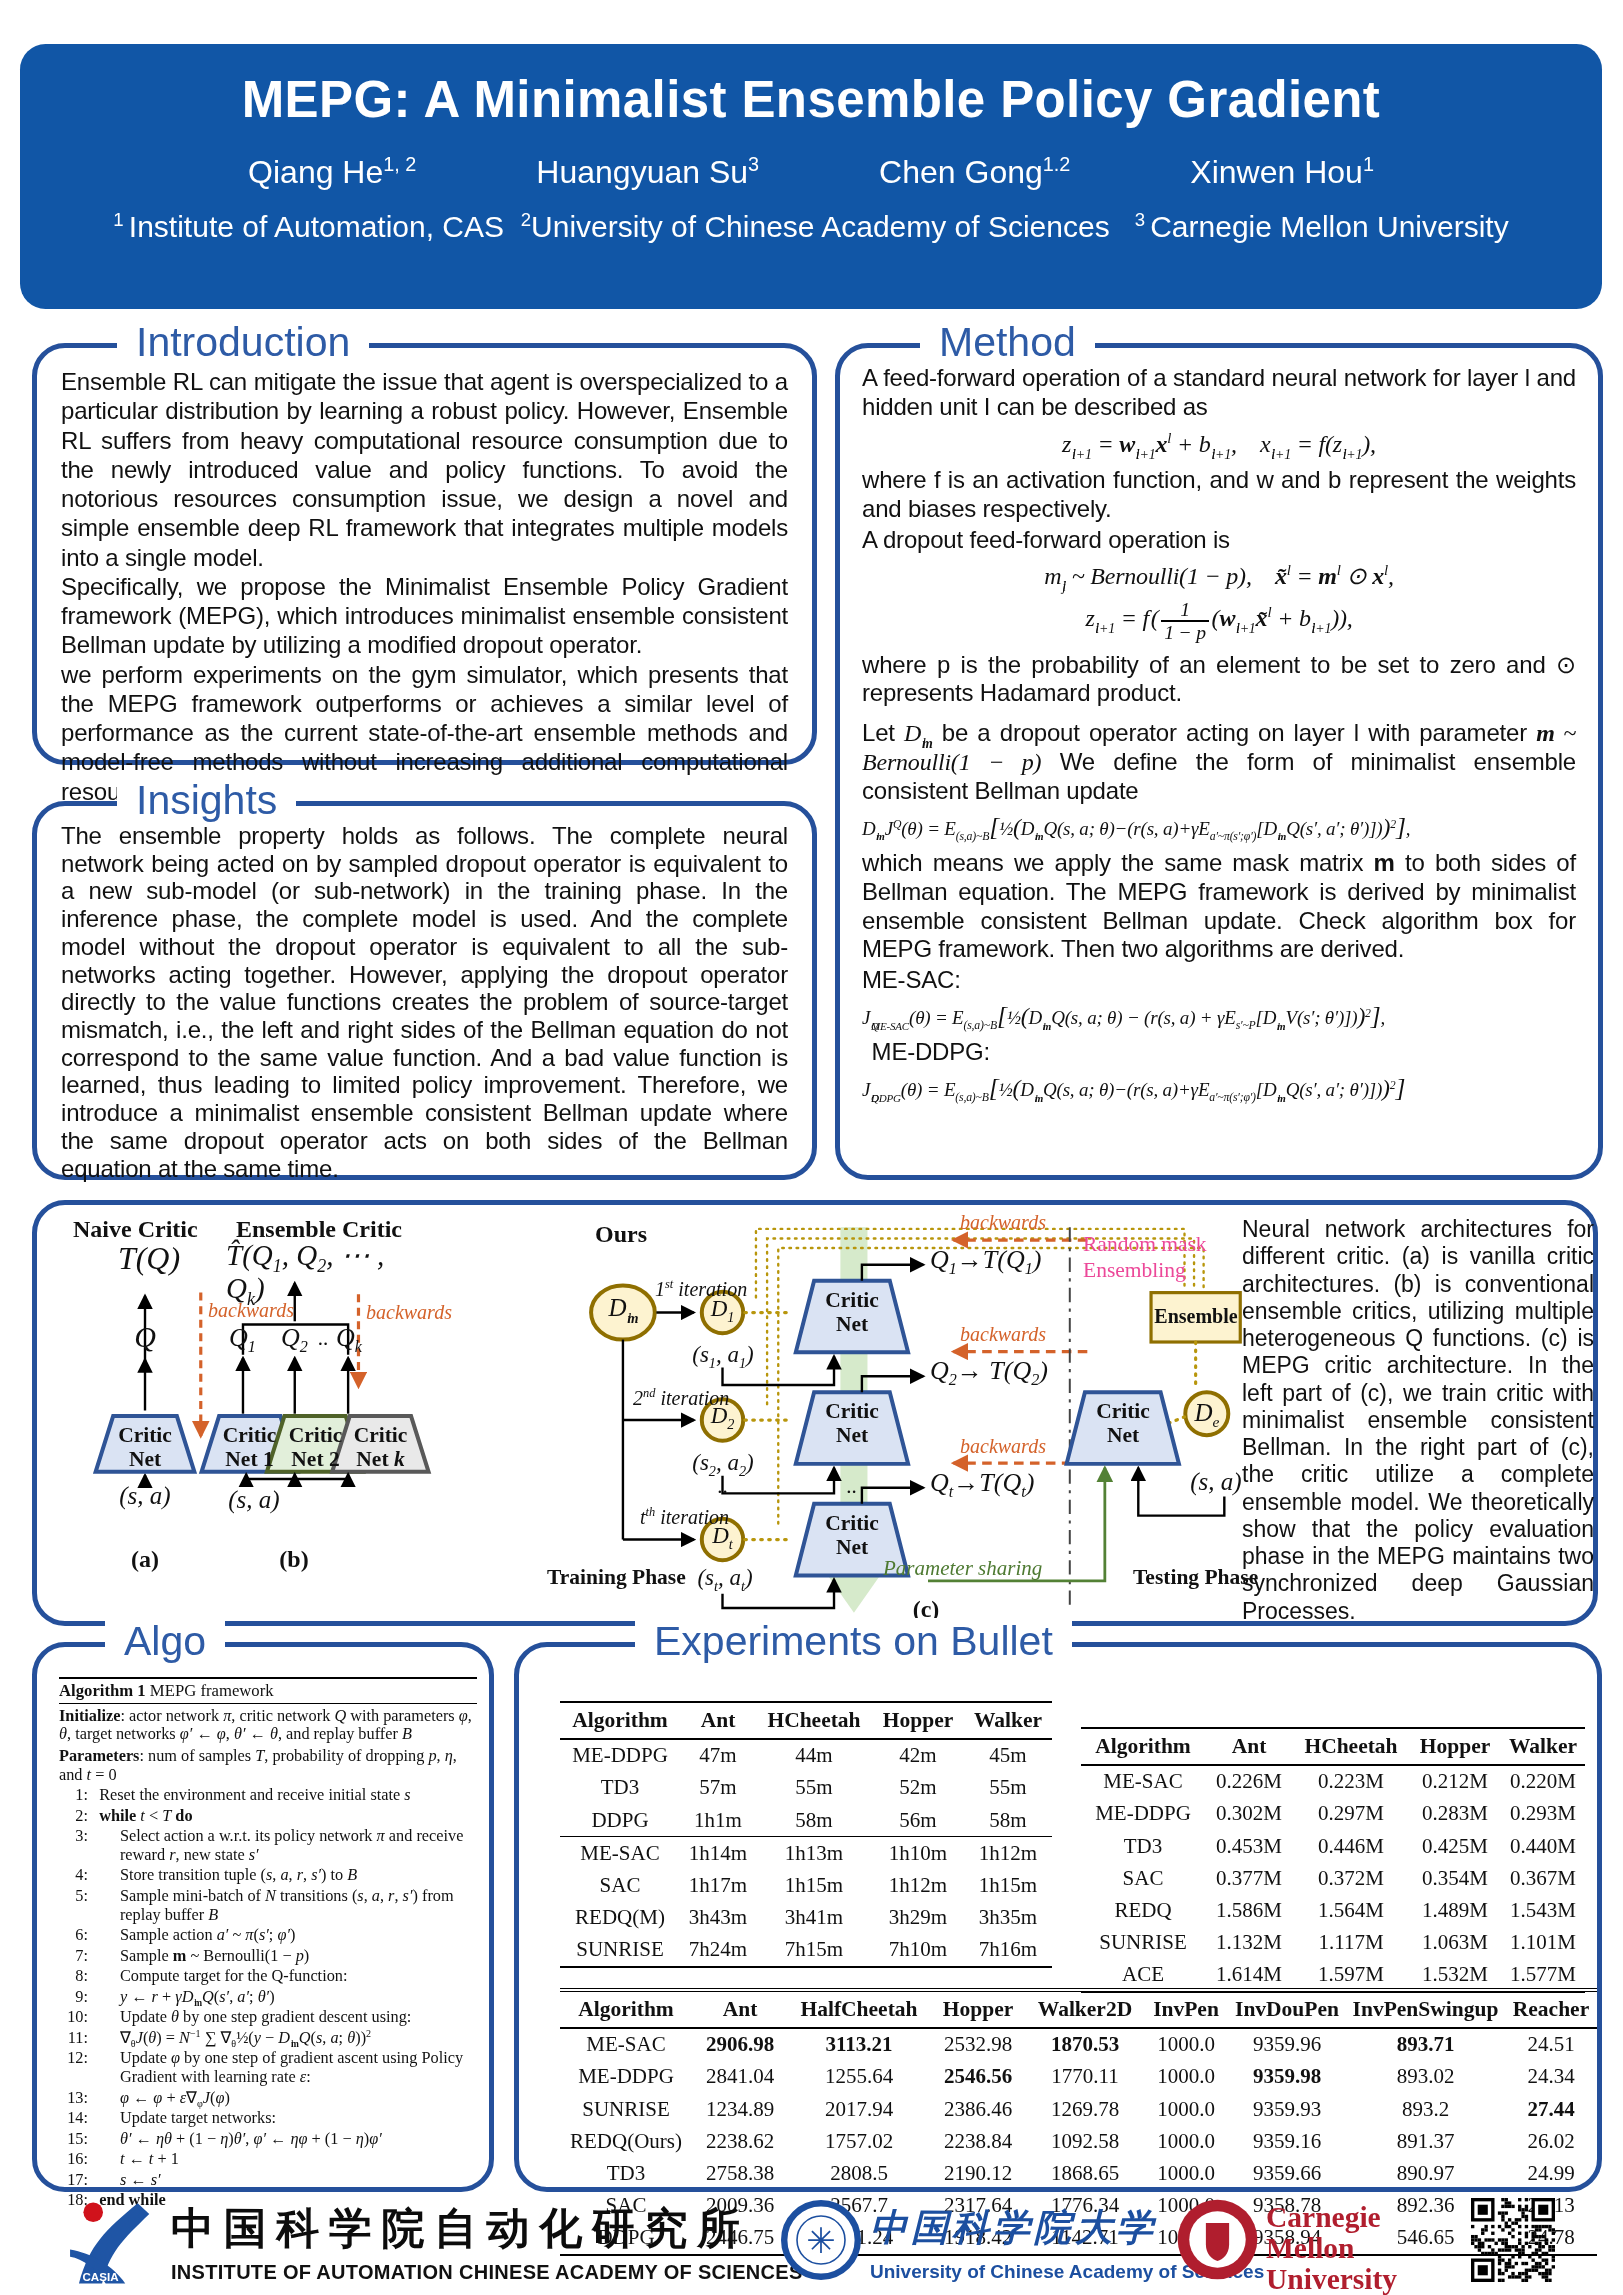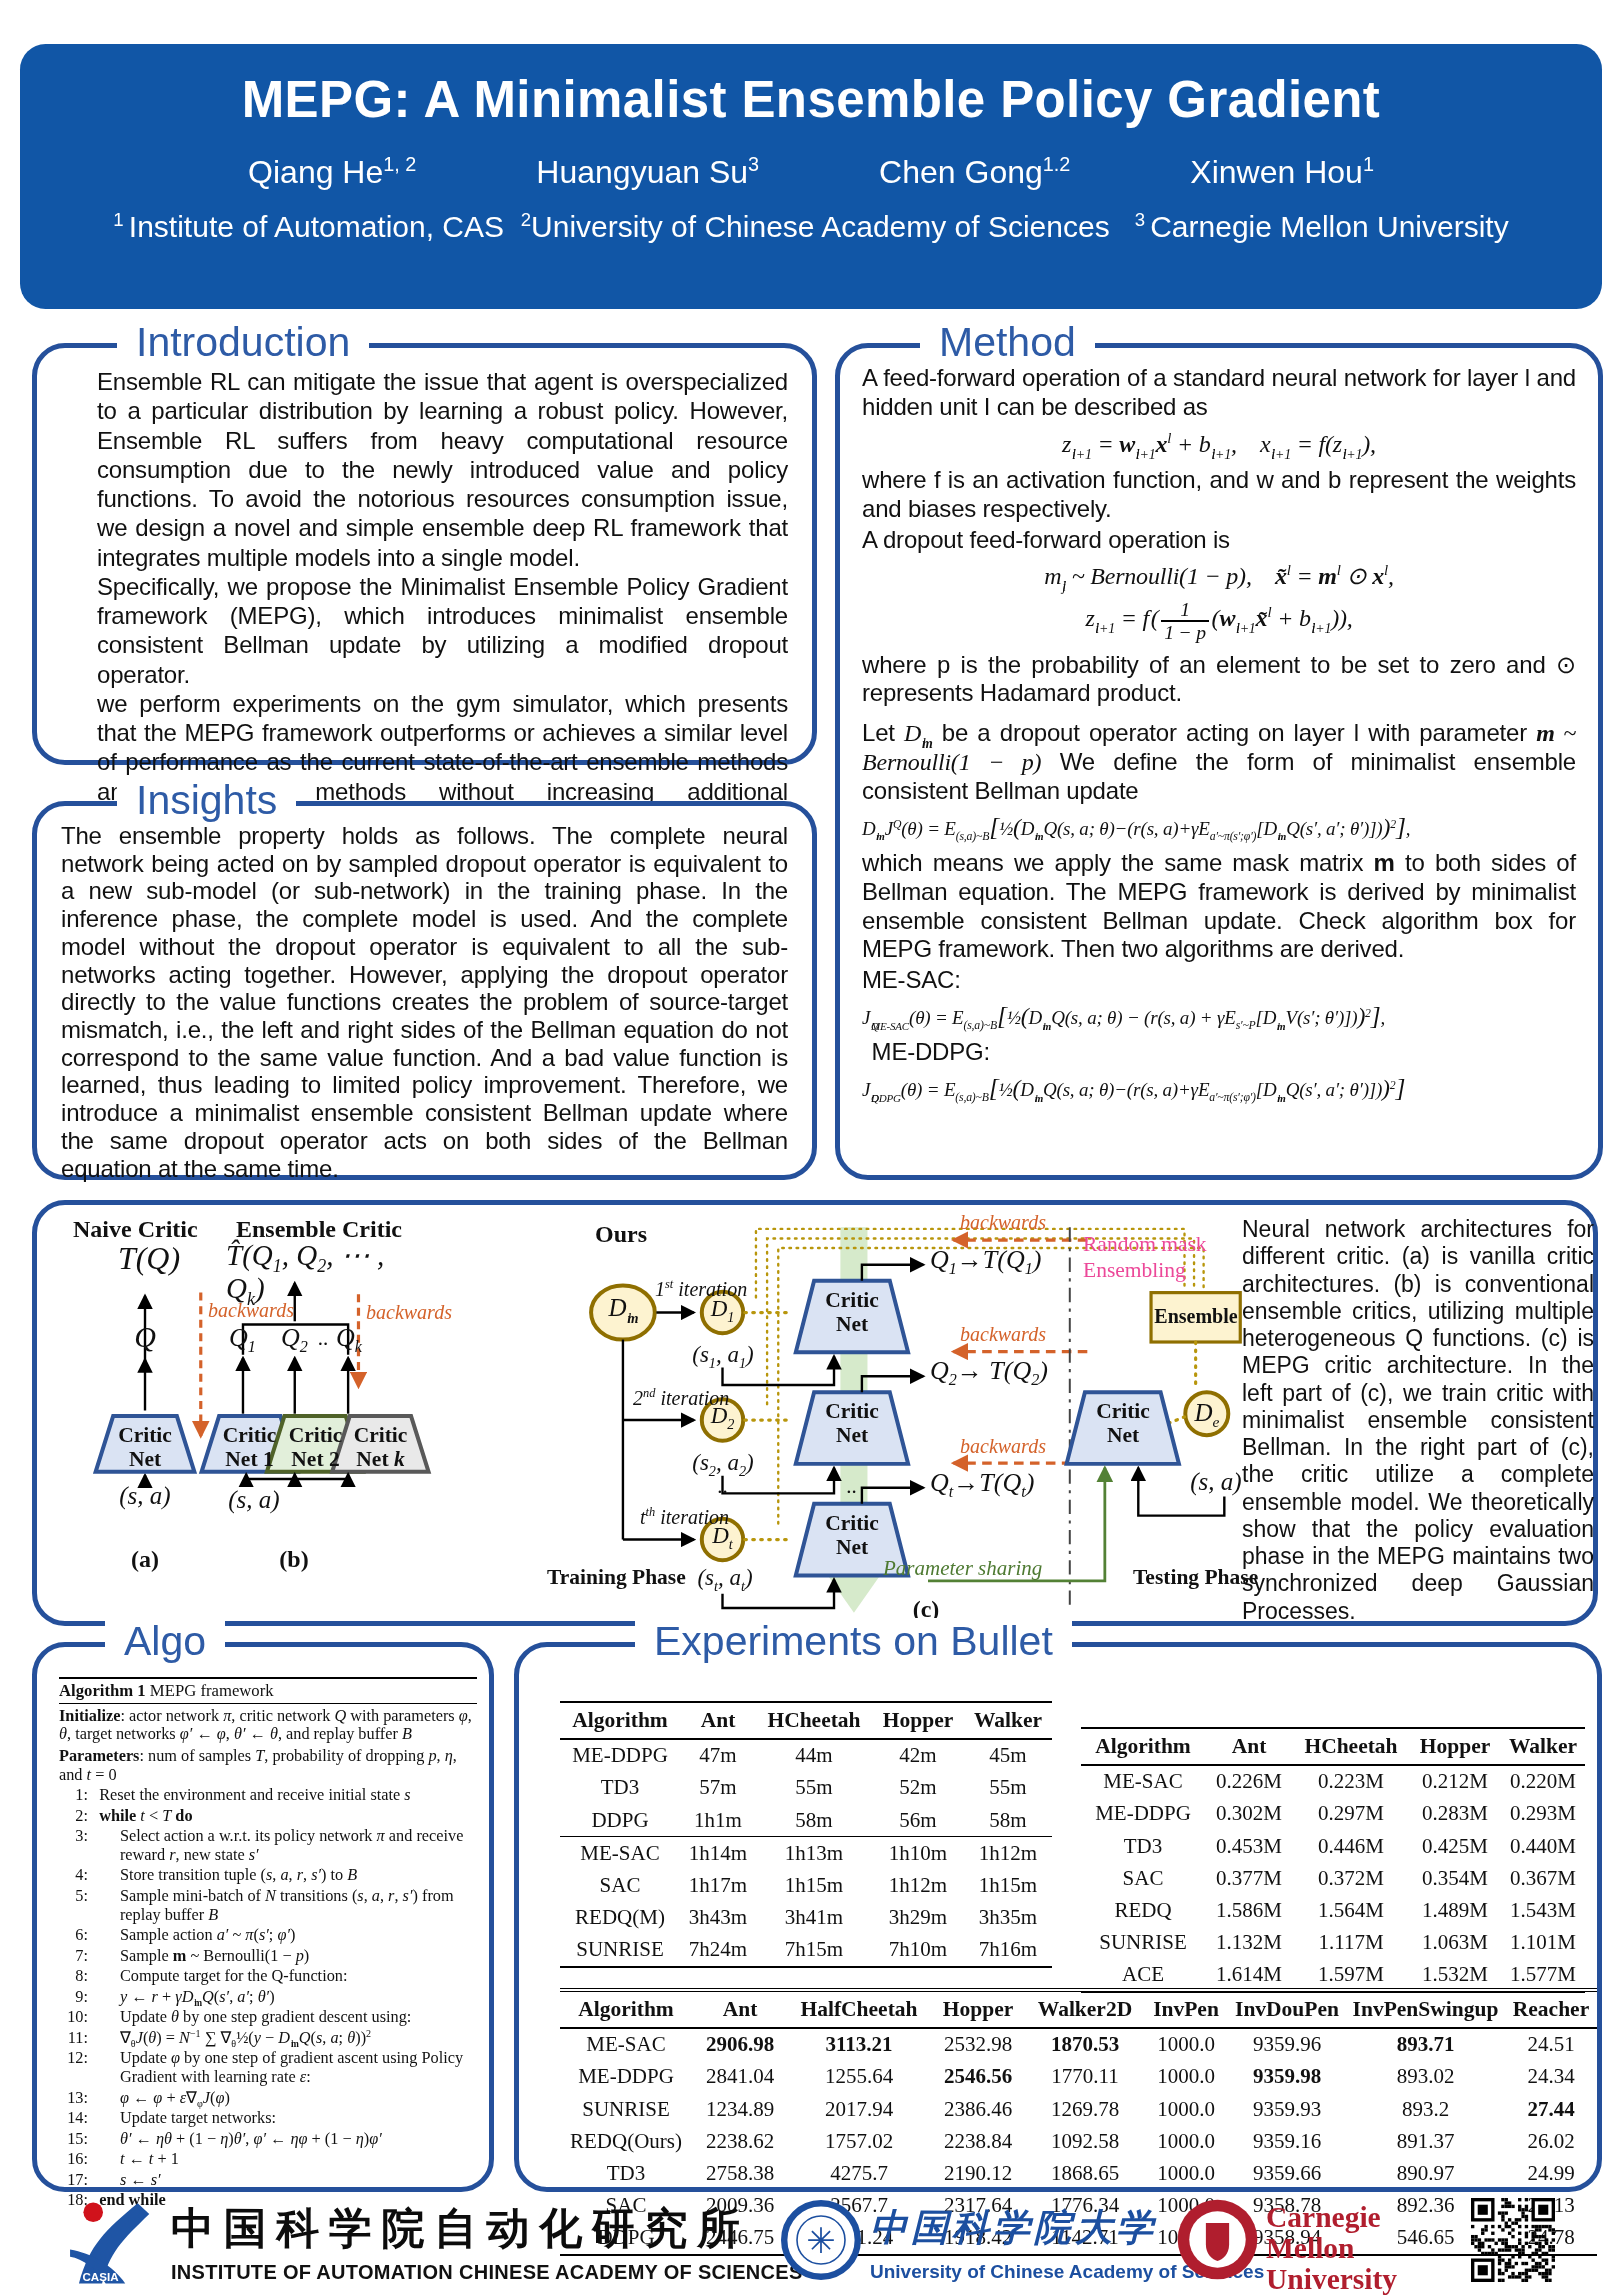--- a/index.html
+++ b/index.html
@@ -12,21 +12,21 @@
   sub{font-size:62%;vertical-align:sub;line-height:0;}
   .ss{display:inline-flex;flex-direction:column;align-items:flex-start;vertical-align:-0.5em;line-height:0.85;font-size:58%;margin-left:0.8px;}
   .ss sup,.ss sub{font-size:100%;vertical-align:baseline;}
   .frac{display:inline-flex;flex-direction:column;text-align:center;vertical-align:middle;line-height:1.05;font-size:82%;margin:0 2.4px;}
   .frac .den{border-top:2px solid #000;padding:0 3.2px;}
   .frac .num{padding:0 3.2px;}
   .panel{position:absolute;border:5.6px solid #25509b;border-radius:33px;background:#fff;box-sizing:border-box;}
   .ptitle{position:absolute;top:-29px;left:80px;background:#fff;padding:0 19px;color:#2e5ba6;font-size:41px;}
   .pbody{padding:19px 24px;font-size:24px;line-height:1.22;letter-spacing:-0.2px;}
   .pbody p{margin:0;text-align:justify;}
-  .intro{left:32px;top:343px;width:785px;height:422px;padding-left:36px;}
+  .intro{left:32px;top:343px;width:785px;height:422px;}
   .method{left:835px;top:343px;width:768px;height:837px;}
   .method .pbody{padding:16px 22px;font-size:24px;line-height:1.2;}
   .method p{margin:0 0 1.6px 0;text-align:justify;}
   .eq{font-family:"Liberation Serif",serif;font-style:italic;text-align:center;font-size:24px;margin:8px 0;}
   .eq.sm{font-size:19px;text-align:left;margin:6.4px 0;}
   .insights{left:32px;top:801px;width:785px;height:379px;}
   .insights .pbody{font-size:24px;line-height:1.155;padding-top:16px;}
   .figure{left:32px;top:1200px;width:1566px;height:426px;}
   .fig-svg{position:absolute;left:0;top:0;}
   .fl{position:absolute;font-family:"Liberation Serif",serif;}
@@ -610,21 +610,21 @@
             <td>2238.84</td>
             <td>1092.58</td>
             <td>1000.0</td>
             <td>9359.16</td>
             <td>891.37</td>
             <td>26.02</td>
           </tr>
           <tr>
             <td>TD3</td>
             <td>2758.38</td>
-            <td>4275.7</td>
+            <td>2808.5</td>
             <td>2190.12</td>
             <td>1868.65</td>
             <td>1000.0</td>
             <td>9359.66</td>
             <td>890.97</td>
             <td>24.99</td>
           </tr>
           <tr>
             <td>SAC</td>
             <td>2009.36</td>

